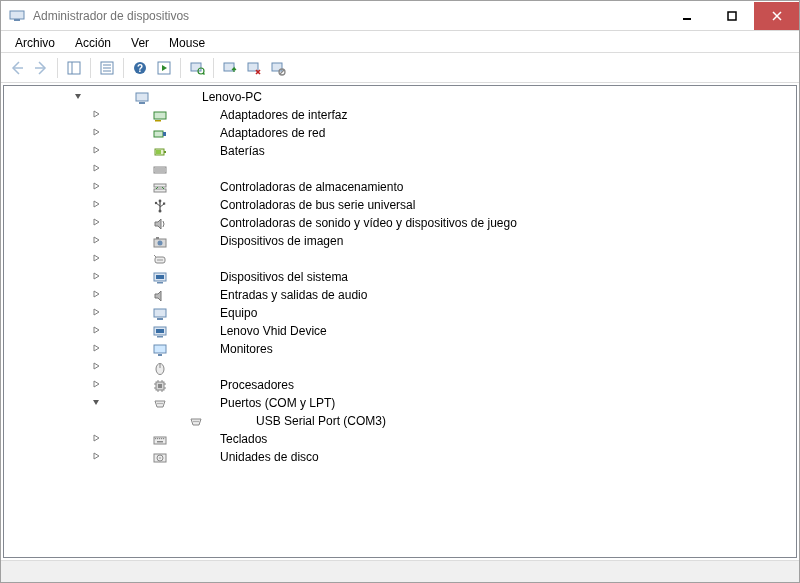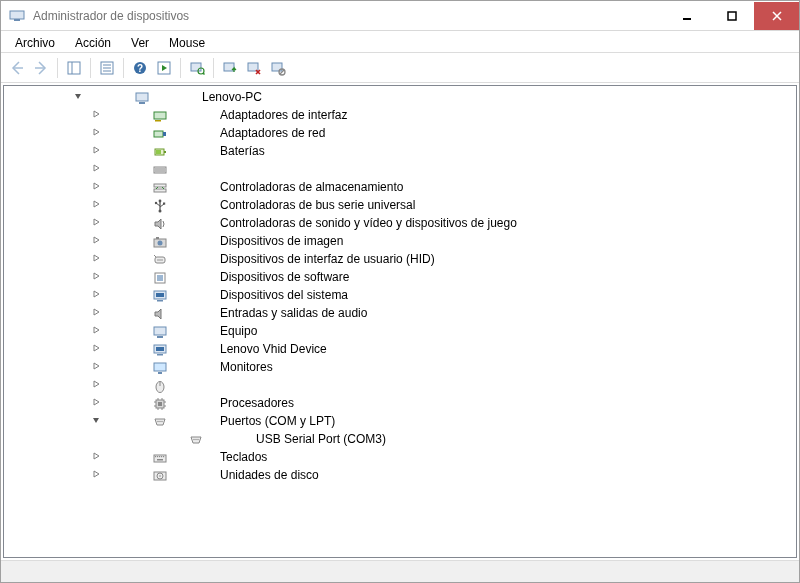--- a/index.html
+++ b/index.html
@@ -341,38 +341,20 @@
           </span>
           <span class="devicon">
             <svg viewBox="0 0 16 16" width="16" height="16">
               <rect x="3" y="5" width="10" height="6" rx="2" fill="#ececec" stroke="#888"></rect>
               <circle cx="6" cy="8" r="0.8" fill="#888"></circle>
               <circle cx="8" cy="8" r="0.8" fill="#888"></circle>
               <circle cx="10" cy="8" r="0.8" fill="#888"></circle>
               <path d="M2 3 L4 5" stroke="#888"></path>
             </svg>
           </span>
-          <span>Dispositivos de interfaz de usuario (HID)</span>
-        </div>
-        <div class="node">
-          <span class="indent" style="width: 36px;"></span>
-          <span class="expander">
-            <svg viewBox="0 0 8 8">
-              <path d="M2 1 L7 4 L2 7 Z" fill="none" stroke="#808080" stroke-width="1"></path>
-            </svg>
-          </span>
-          <span class="devicon">
-            <svg viewBox="0 0 16 16" width="16" height="16">
-              <rect x="3" y="3" width="10" height="10" fill="#fff" stroke="#888"></rect>
-              <line x1="5" y1="6" x2="11" y2="6" stroke="#3a6ea5"></line>
-              <line x1="5" y1="8" x2="11" y2="8" stroke="#3a6ea5"></line>
-              <line x1="5" y1="10" x2="11" y2="10" stroke="#3a6ea5"></line>
-            </svg>
-          </span>
-          <span>Dispositivos de software</span>
         </div>
         <div class="node">
           <span class="indent" style="width: 36px;"></span>
           <span class="expander">
             <svg viewBox="0 0 8 8">
               <path d="M2 1 L7 4 L2 7 Z" fill="none" stroke="#808080" stroke-width="1"></path>
             </svg>
           </span>
           <span class="devicon">
             <svg viewBox="0 0 16 16" width="16" height="16">

